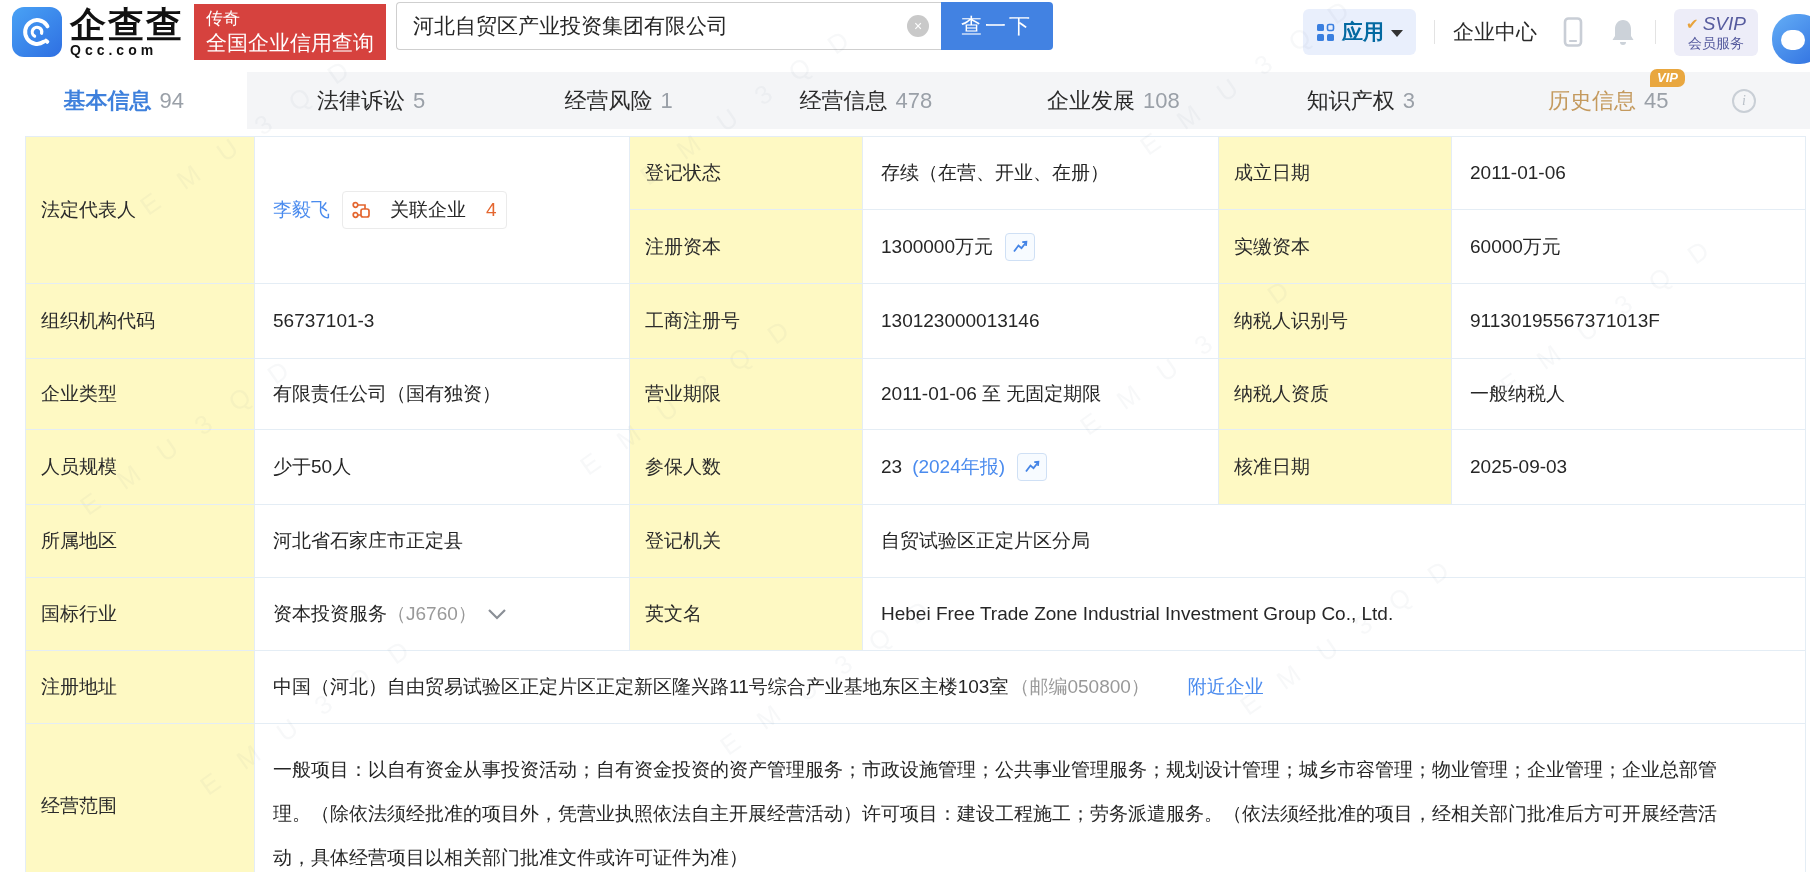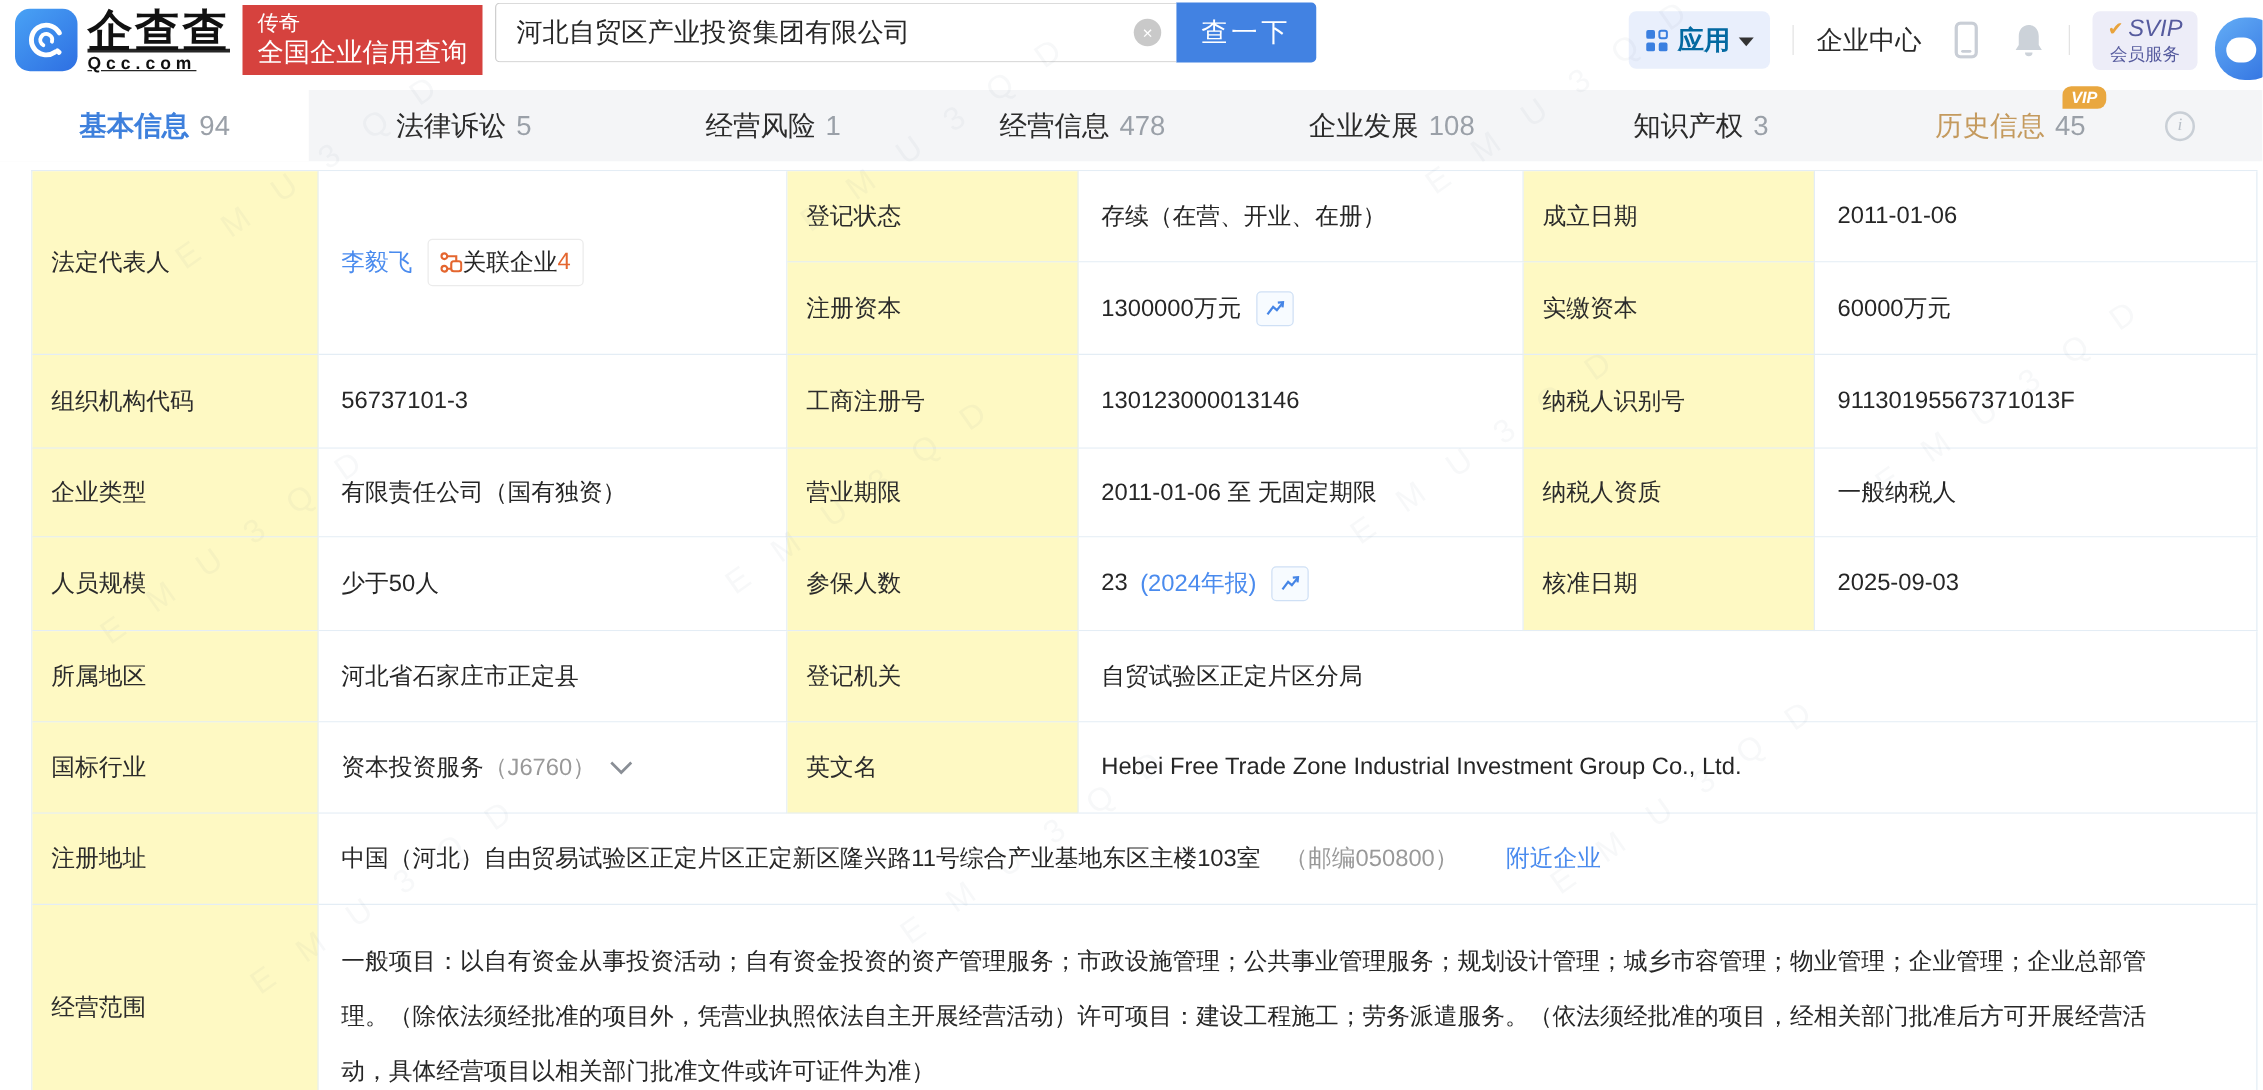--- a/index.html
+++ b/index.html
@@ -8,21 +8,21 @@
   .page { position:relative; width:1810px; height:872px; }
 
   
   .wm { position:absolute; inset:0; pointer-events:none; z-index:50; overflow:hidden; }
   .wm span { position:absolute; font-size:26px; letter-spacing:10px;
     color:rgba(110,125,140,0.055); transform:rotate(-35deg); white-space:nowrap; }
 
   
   .header { position:absolute; top:0; left:0; width:1810px; height:64px;
     display:flex; align-items:center; padding-left:12px; }
-  .logo { display:flex; align-items:center; cursor:pointer;text-decoration:underline; }
+  .logo { display:flex; align-items:center; cursor:pointer; }
   .logo-icon { width:50px; height:50px; border-radius:12px;
     background:linear-gradient(140deg,#49a2f5 0%,#2e6fe2 100%);
     display:flex; align-items:center; justify-content:center; }
   .logo-text { margin-left:8px; }
   .logo-cn { font-size:36px; font-weight:bold; color:#111; letter-spacing:2px; line-height:36px; }
   .logo-en { font-size:14px; font-weight:bold; color:#111; letter-spacing:4px; line-height:15px; }
   .promo-badge { margin-left:10px; background:#d6423e; color:#fff; padding:5px 12px 6px;
     height:56px; display:flex; flex-direction:column; justify-content:center; }
   .promo-l1 { font-size:17px; line-height:22px; }
   .promo-l2 { font-size:21px; line-height:26px; }
@@ -82,29 +82,29 @@
   .tbl { position:absolute; top:136px; left:25px; width:1781px;
     display:grid; grid-template-columns:229px 375px 233px 356px 233px 1fr;
     grid-template-rows:73px 74px 75px 71px 75px 73px 73px 73px 165px;
     border-top:1px solid #e4edf5; border-left:1px solid #e4edf5; }
   .cell { border-right:1px solid #e4edf5; border-bottom:1px solid #e4edf5;
     display:flex; align-items:center; font-size:19px; }
   .lbl { background:#fef9c3; color:#2b2b2b; padding-left:15px; }
   .val { background:#fff; padding-left:18px; }
   .blue-link { color:#4a8bee; cursor:pointer; text-decoration:none; }
   .gray { color:#999; }
-  .rel-badge { display:flex; align-items:center; gap:0; border:1px solid #ebebeb;
+  .rel-badge { display:flex; align-items:center; gap:20px; border:1px solid #ebebeb;
     border-radius:4px; padding:5px 9px; margin-left:12px; cursor:pointer; background:#fff; }
   .rel-badge .n { color:#e4662f; }
   .chart-box { width:30px; height:28px; border:1px solid #cfe0f5; border-radius:4px;
     background:#f7fbff; display:flex; align-items:center; justify-content:center;
     margin-left:12px; cursor:pointer; }
   .chev { margin-left:10px; cursor:pointer; display:flex; align-items:center; }
   .scope-cell { display:block; padding:24px 60px 20px 18px; line-height:44px; }
-  .addr-gap { margin-left:19px; }
+  .addr-gap { margin-left:2px; }
   .addr-link { margin-left:26px;padding-left:12px; }
 </style>
 </head>
 <body>
 
 <div class="page">
 
   <div class="wm">
     <span style="left:120px; top:120px">E M U 3 Q D</span>
     <span style="left:620px; top:90px">E M U 3 Q D</span>

